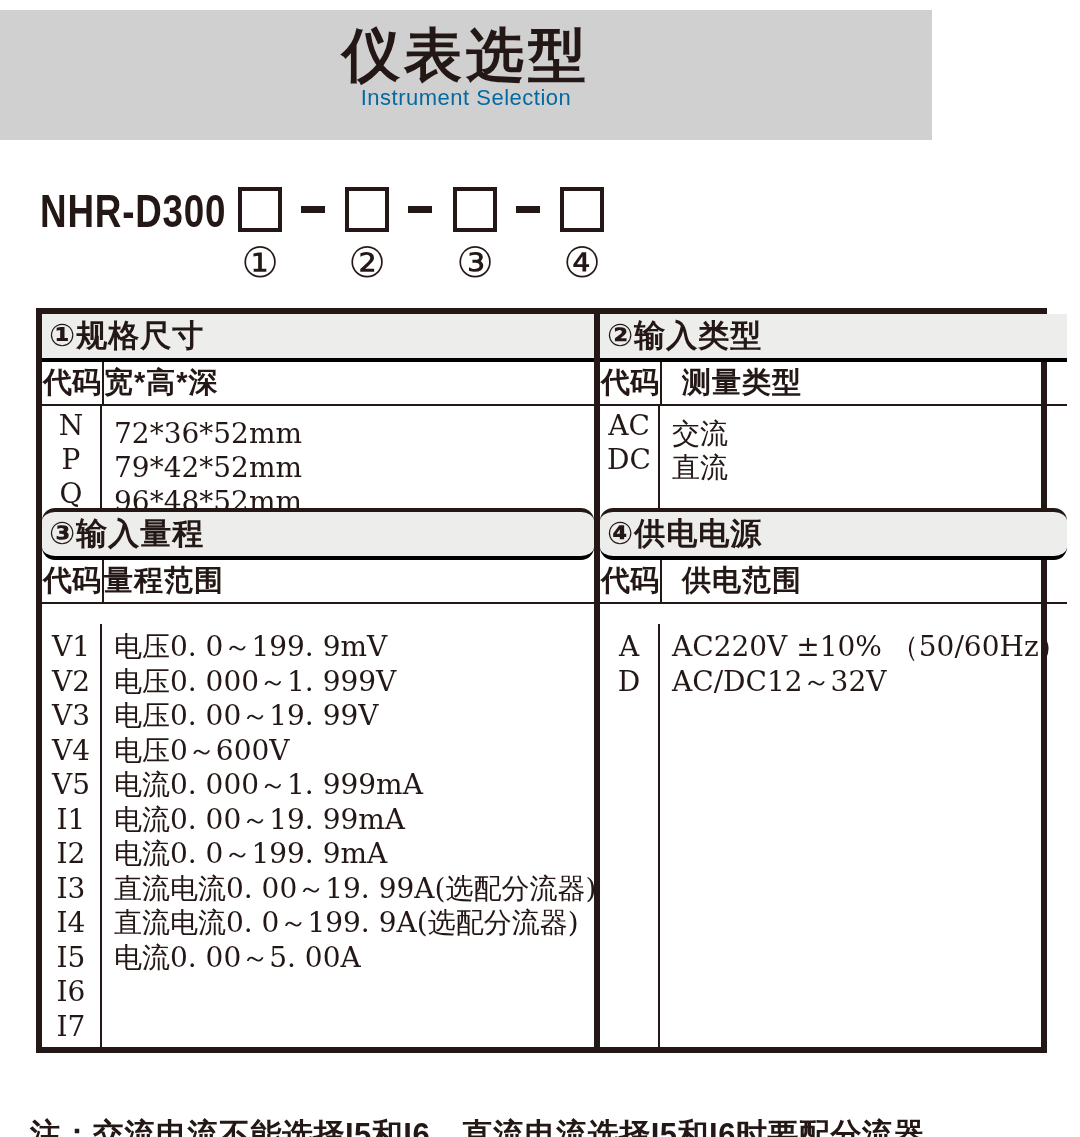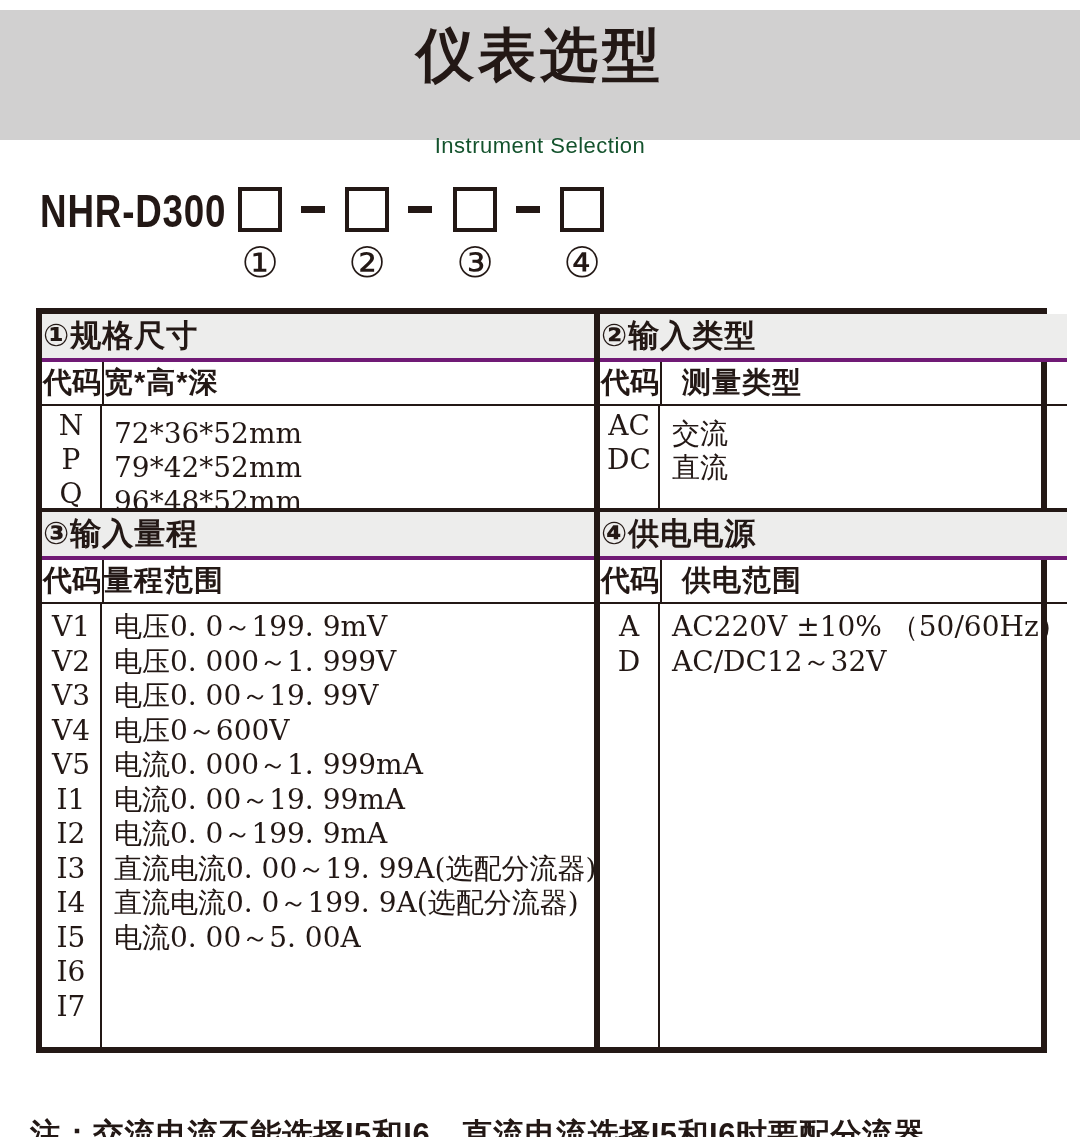--- a/index.html
+++ b/index.html
@@ -1,23 +1,23 @@
 <!DOCTYPE html>
 <html><head>
 <meta charset="utf-8">
 <style>
   html,body{margin:0;padding:0;background:#ffffff;}
   .page{position:relative;width:1080px;height:1137px;background:#ffffff;overflow:hidden;
         font-family:"Liberation Sans","DejaVu Sans",sans-serif;color:#231815;}
 
   
-  .banner{position:absolute;left:0;top:10px;width:1080px;height:130px;background:#d1d0d0;
-          display:flex;flex-direction:column;align-items:center;justify-content:flex-start;gap:12px;}
+  .banner{position:absolute;left:0;top:10px;width:932px;height:130px;background:#d1d0d0;
+          display:flex;flex-direction:column;align-items:center;justify-content:flex-start;}
   .banner-title{margin-top:14px;font-size:58px;font-weight:bold;letter-spacing:4px;line-height:62px;}
-  .banner-subtitle{font-size:22px;font-weight:normal;line-height:24px;letter-spacing:0.5px;color:#14532d;margin-top:36px;}
+  .banner-subtitle{font-size:22px;font-weight:normal;line-height:24px;letter-spacing:0.5px;color:#0369a1;}
 
   
   .model-prefix{position:absolute;left:40px;top:186px;font-size:46px;font-weight:bold;
                 letter-spacing:1px;transform:scaleX(0.80);transform-origin:left center;
                 font-family:"Liberation Sans","DejaVu Sans",sans-serif;line-height:50px;}
   .model-box{position:absolute;top:187px;width:36px;height:37px;border:4px solid #231815;background:#fff;}
   .box1{left:238px;} .box2{left:345px;} .box3{left:453px;} .box4{left:560px;}
   .model-dash{position:absolute;top:206px;width:24px;height:7px;background:#231815;}
   .dash1{left:301px;} .dash2{left:408px;} .dash3{left:516px;}
   .model-circle{position:absolute;top:240px;width:44px;text-align:center;font-size:42px;line-height:46px;
@@ -25,33 +25,33 @@
   .circ1{left:238px;} .circ2{left:345px;} .circ3{left:453px;} .circ4{left:560px;}
 
   
   .sel-table{position:absolute;left:36px;top:308px;width:1011px;height:745px;box-sizing:border-box;
              border:6px solid #231815;background:#fff;display:flex;}
   .half{display:flex;flex-direction:column;box-sizing:border-box;}
   .half.left{width:558px;border-right:6px solid #231815;}
   .half.right{flex:1;}
 
   .sec-header{height:44px;background:#ededec;display:flex;align-items:center;
-              padding-left:1px;font-size:31px;font-weight:bold;letter-spacing:1px;
-              border-bottom:4px solid #701a75;flex:none;box-sizing:content-box;}
-  .sec-header.mid{border-top:4px solid #231815;}
+              padding-left:7px;font-size:31px;font-weight:bold;letter-spacing:1px;
+              border-bottom:4px solid #000000;flex:none;box-sizing:content-box;}
+  .sec-header.mid{border-top:4px solid #231815;border-radius:13px;}
 
   .sub-header{height:42px;display:flex;border-bottom:2px solid #231815;flex:none;}
   .sub-header .code-cell{width:60px;border-right:2px solid #231815;display:flex;align-items:center;
               justify-content:center;font-size:29px;font-weight:bold;flex:none;}
   .sub-header .desc-cell{flex:1;display:flex;align-items:center;
               font-size:29px;font-weight:bold;letter-spacing:1px;}
   .half.right .sub-header .desc-cell{padding-left:20px;}
 
   .tbody{display:flex;flex:none;font-family:"DejaVu Serif","Liberation Serif",serif;}
-  .tbody.grow{flex:1;}
+  .tbody.grow{flex:1;margin-top:20px;}
   .tbody .col{display:flex;flex-direction:column;box-sizing:border-box;}
   .tbody .codes{width:60px;border-right:2px solid #231815;flex:none;padding-top:3px;}
   .tbody .descs{flex:1;padding-left:12px;padding-top:11px;}
   .tbody .brow{height:34px;line-height:34px;font-size:28px;white-space:nowrap;}
   .tbody .codes .brow{text-align:center;}
   .tbody.b1{height:102px;}
   .tbody.b2 .brow{height:34.5px;line-height:34.5px;}
   .tbody.b2 .codes,.tbody.b2 .descs{padding-top:6px;}
 
   

